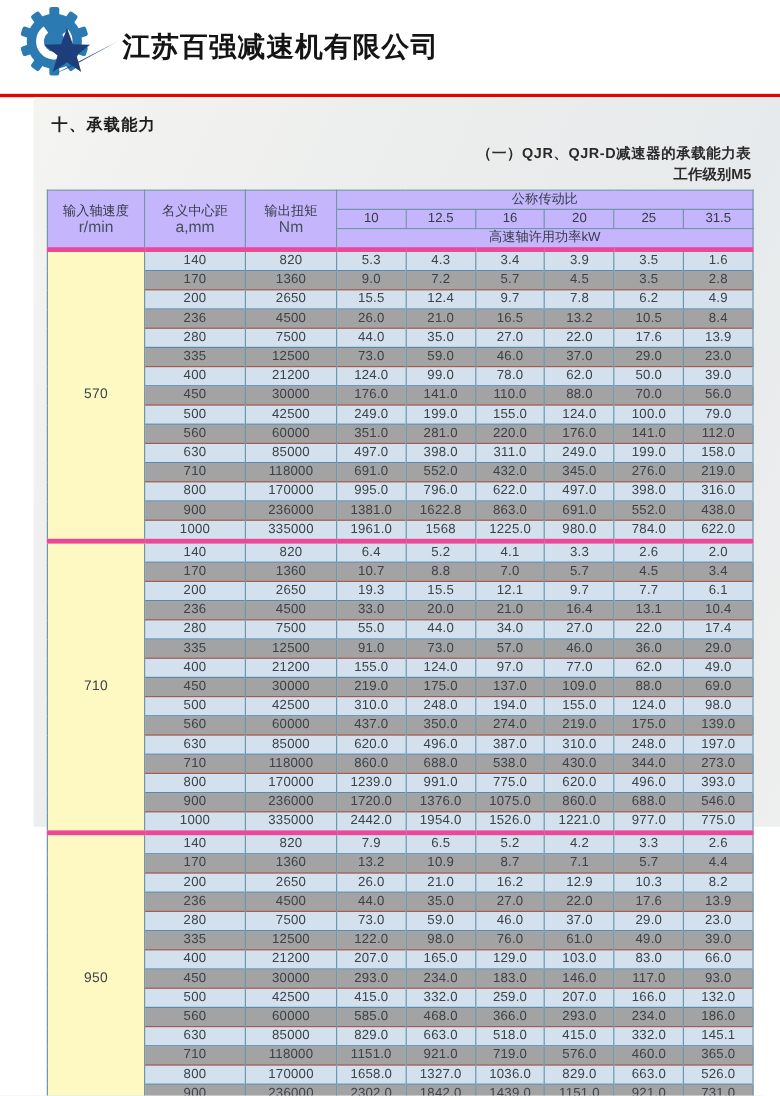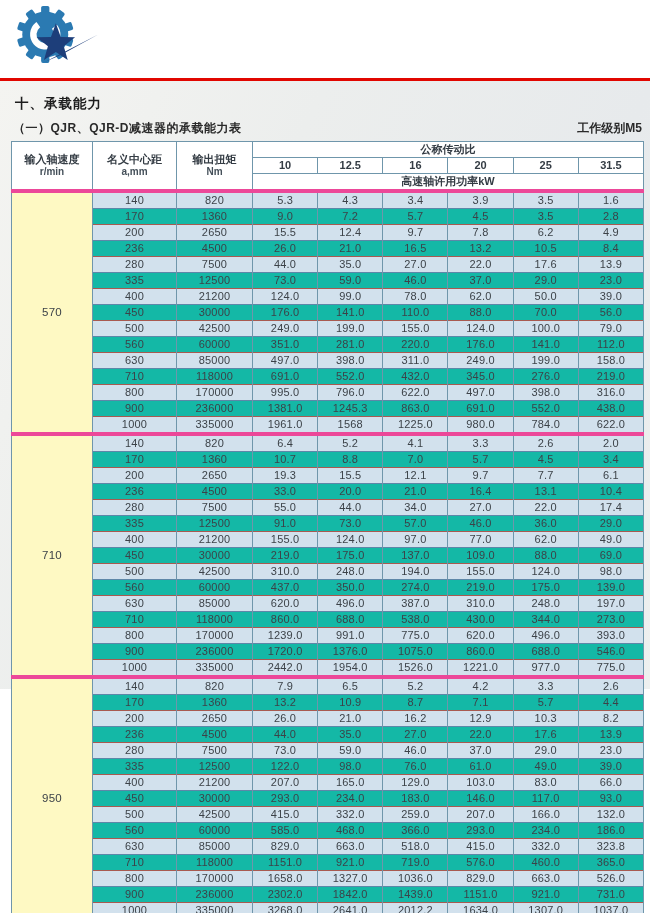--- a/index.html
+++ b/index.html
@@ -6,48 +6,49 @@
   body{
     width:650px;height:913px;overflow:hidden;background:#fff;
     font-family:"Liberation Sans","DejaVu Sans",sans-serif;
     -webkit-font-smoothing:antialiased;
   }
   .page-header{height:78px;background:#ffffff;display:flex;align-items:center;position:relative;}
   .logo-wrap{width:92px;height:74px;margin-left:8px;flex:0 0 auto;}
   .company-name{font-size:23px;font-weight:bold;color:#141414;letter-spacing:1px;margin-left:2px;white-space:nowrap;}
   .red-divider{height:3px;background:#e10600;}
   .content{
-    height:608px;box-sizing:border-box;padding:12px 6px 0 11px;
+    height:608px;box-sizing:border-box;padding:12px 22px 0 11px;
     background:linear-gradient(115deg,#f4f4f1 0%,#eceeed 35%,#e7eaec 70%,#eef0ef 100%);
+    margin-left:28px;
   }
   .section-title{font-size:13.5px;font-weight:bold;color:#1d1d1d;margin:2px 0 7px 4px;letter-spacing:1px;}
-  .subtitle-row{display:flex;justify-content:space-between;align-items:flex-end;margin:0 2px 4px 2px;}
+  .subtitle-row{display:flex;justify-content:space-between;align-items:flex-end;margin:0 2px 4px 2px;flex-direction:column;}
   .table-subtitle{font-size:12px;font-weight:bold;color:#2a2a2a;letter-spacing:0.5px;}
   .work-level{font-size:12px;font-weight:bold;color:#2a2a2a;text-align:right;}
   table.capacity{
     width:100%;border-collapse:collapse;table-layout:fixed;
     font-size:11px;color:#3c4248;
     border:1px solid #49798e;
     background:#e9eef2;
   }
   col.c-speed{width:81px;} col.c-dist{width:84px;} col.c-torque{width:76px;}
   thead th{
-    background:#ffffff;border:1px solid #6f96ab;
-    font-weight:bold;color:#343c44;
+    background:#c4b5fd;border:1px solid #6f96ab;
+    font-weight:normal;color:#343c44;
     height:15px;line-height:13px;padding:0;font-size:11px;
   }
   thead th.hdr-2line{line-height:12.5px;}
-  thead th .unit{font-size:10px;color:#45505a;}
+  thead th .unit{font-size:13px;color:#45505a;}
   tbody td{
     border-left:1px solid #6f96ab;border-right:1px solid #6f96ab;
     text-align:center;height:15px;line-height:15px;padding:0;
     font-size:11px;letter-spacing:0.2px;
   }
   tbody tr.row-a{background:#d2e1ed;border-top:1px solid #a85a50;}
-  tbody tr.row-b{background:#14b8a6;border-top:1px solid #5d87a8;}
+  tbody tr.row-b{background:#a3a3a3;border-top:1px solid #5d87a8;}
   tbody td.speed-cell{
     background:#fef9c3;color:#3c4248;font-size:11.5px;
     border:1px solid #6f96ab;
   }
   tbody tr.group-start td{border-top:4px solid #ec4899;}
 </style>
 </head>
 <body>
 
 <div class="page-header">
@@ -64,20 +65,21 @@
         <rect x="36" y="3" width="9" height="12" rx="2" transform="rotate(252 40.5 34)"></rect>
         <rect x="36" y="3" width="9" height="12" rx="2" transform="rotate(288 40.5 34)"></rect>
         <rect x="36" y="3" width="9" height="12" rx="2" transform="rotate(324 40.5 34)"></rect>
         <circle cx="40.5" cy="34" r="25"></circle>
       </g>
       <circle cx="40.5" cy="34" r="13" fill="none" stroke="#ffffff" stroke-width="7" stroke-dasharray="62 20" transform="rotate(-40 40.5 34)"></circle>
       <polygon fill="#1d3e7a" points="52,22 57.3,36.7 72.9,37.2 60.6,46.8 64.9,61.8 52,53 39.1,61.8 43.4,46.8 31.1,37.2 46.7,36.7"></polygon>
       <polygon fill="#1d3e7a" points="40,64 98,34 58,56"></polygon>
     </svg>
   </div>
+  <div class="company-name">江苏百强减速机有限公司</div>
 </div>
 
 <div class="red-divider"></div>
 
 <div class="content">
   <div class="section-title">十、承载能力</div>
   <div class="subtitle-row">
     <span class="table-subtitle">（一）QJR、QJR-D减速器的承载能力表</span>
     <span class="work-level">工作级别M5</span>
   </div>
@@ -251,21 +253,21 @@
           <td>796.0</td>
           <td>622.0</td>
           <td>497.0</td>
           <td>398.0</td>
           <td>316.0</td>
         </tr>
         <tr class="row-b">
           <td>900</td>
           <td>236000</td>
           <td>1381.0</td>
-          <td>1245.3</td>
+          <td>1622.8</td>
           <td>863.0</td>
           <td>691.0</td>
           <td>552.0</td>
           <td>438.0</td>
         </tr>
         <tr class="row-a">
           <td>1000</td>
           <td>335000</td>
           <td>1961.0</td>
           <td>1568</td>
@@ -527,21 +529,21 @@
           <td>186.0</td>
         </tr>
         <tr class="row-a">
           <td>630</td>
           <td>85000</td>
           <td>829.0</td>
           <td>663.0</td>
           <td>518.0</td>
           <td>415.0</td>
           <td>332.0</td>
-          <td>323.8</td>
+          <td>145.1</td>
         </tr>
         <tr class="row-b">
           <td>710</td>
           <td>118000</td>
           <td>1151.0</td>
           <td>921.0</td>
           <td>719.0</td>
           <td>576.0</td>
           <td>460.0</td>
           <td>365.0</td>

